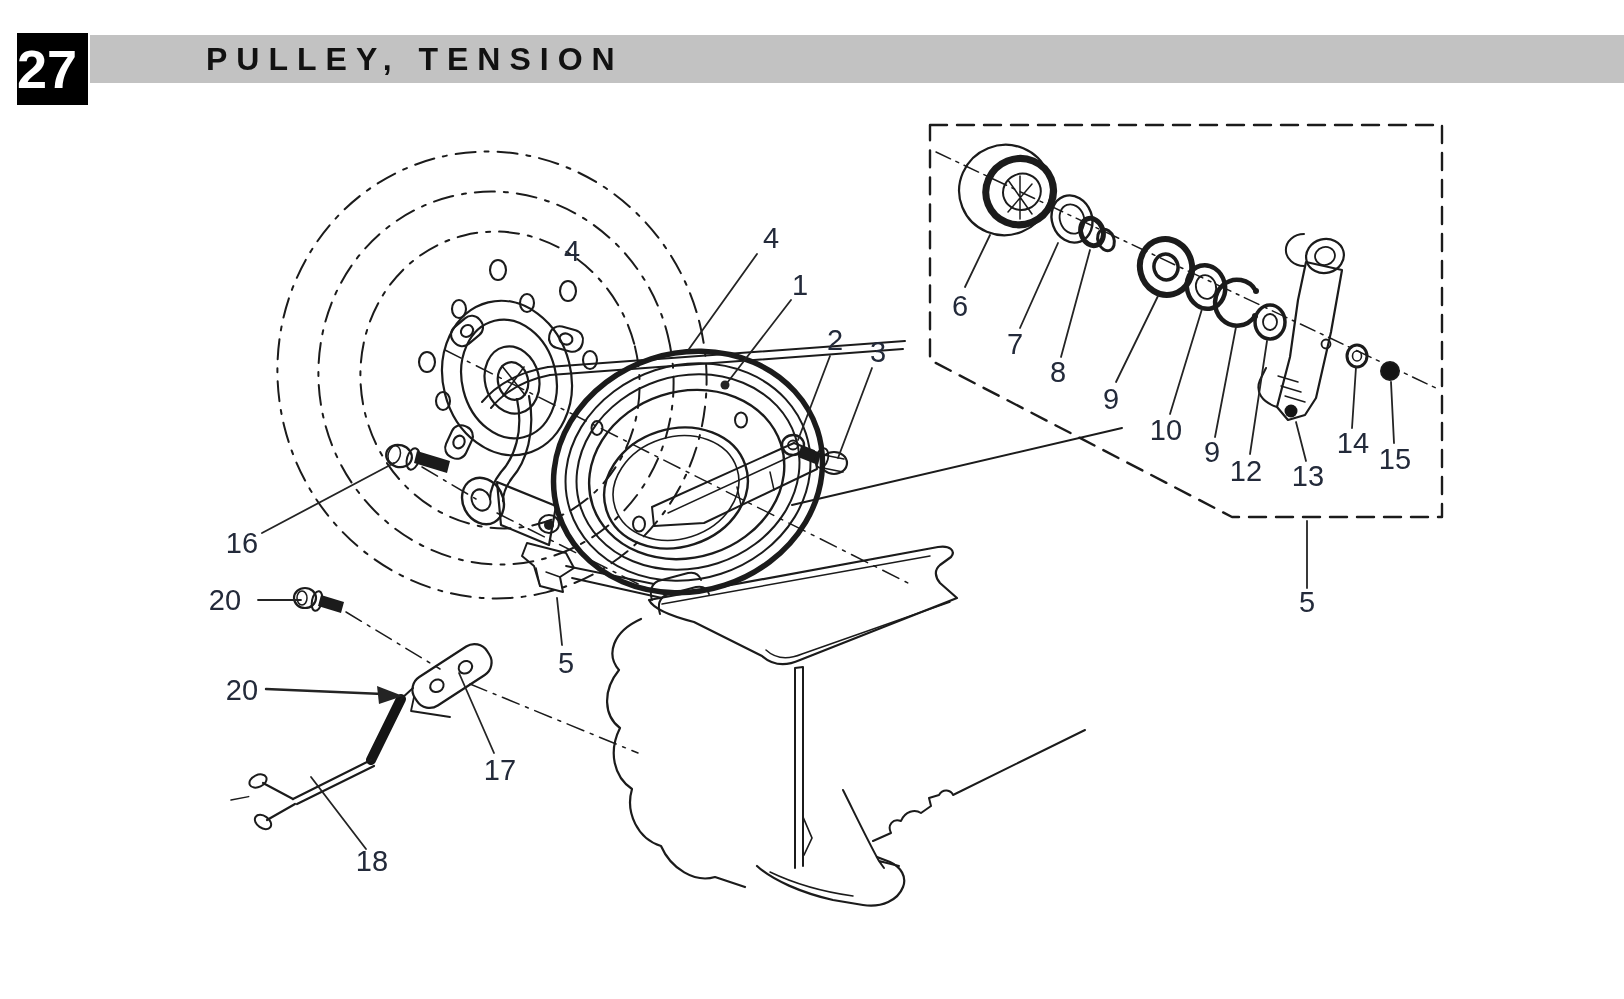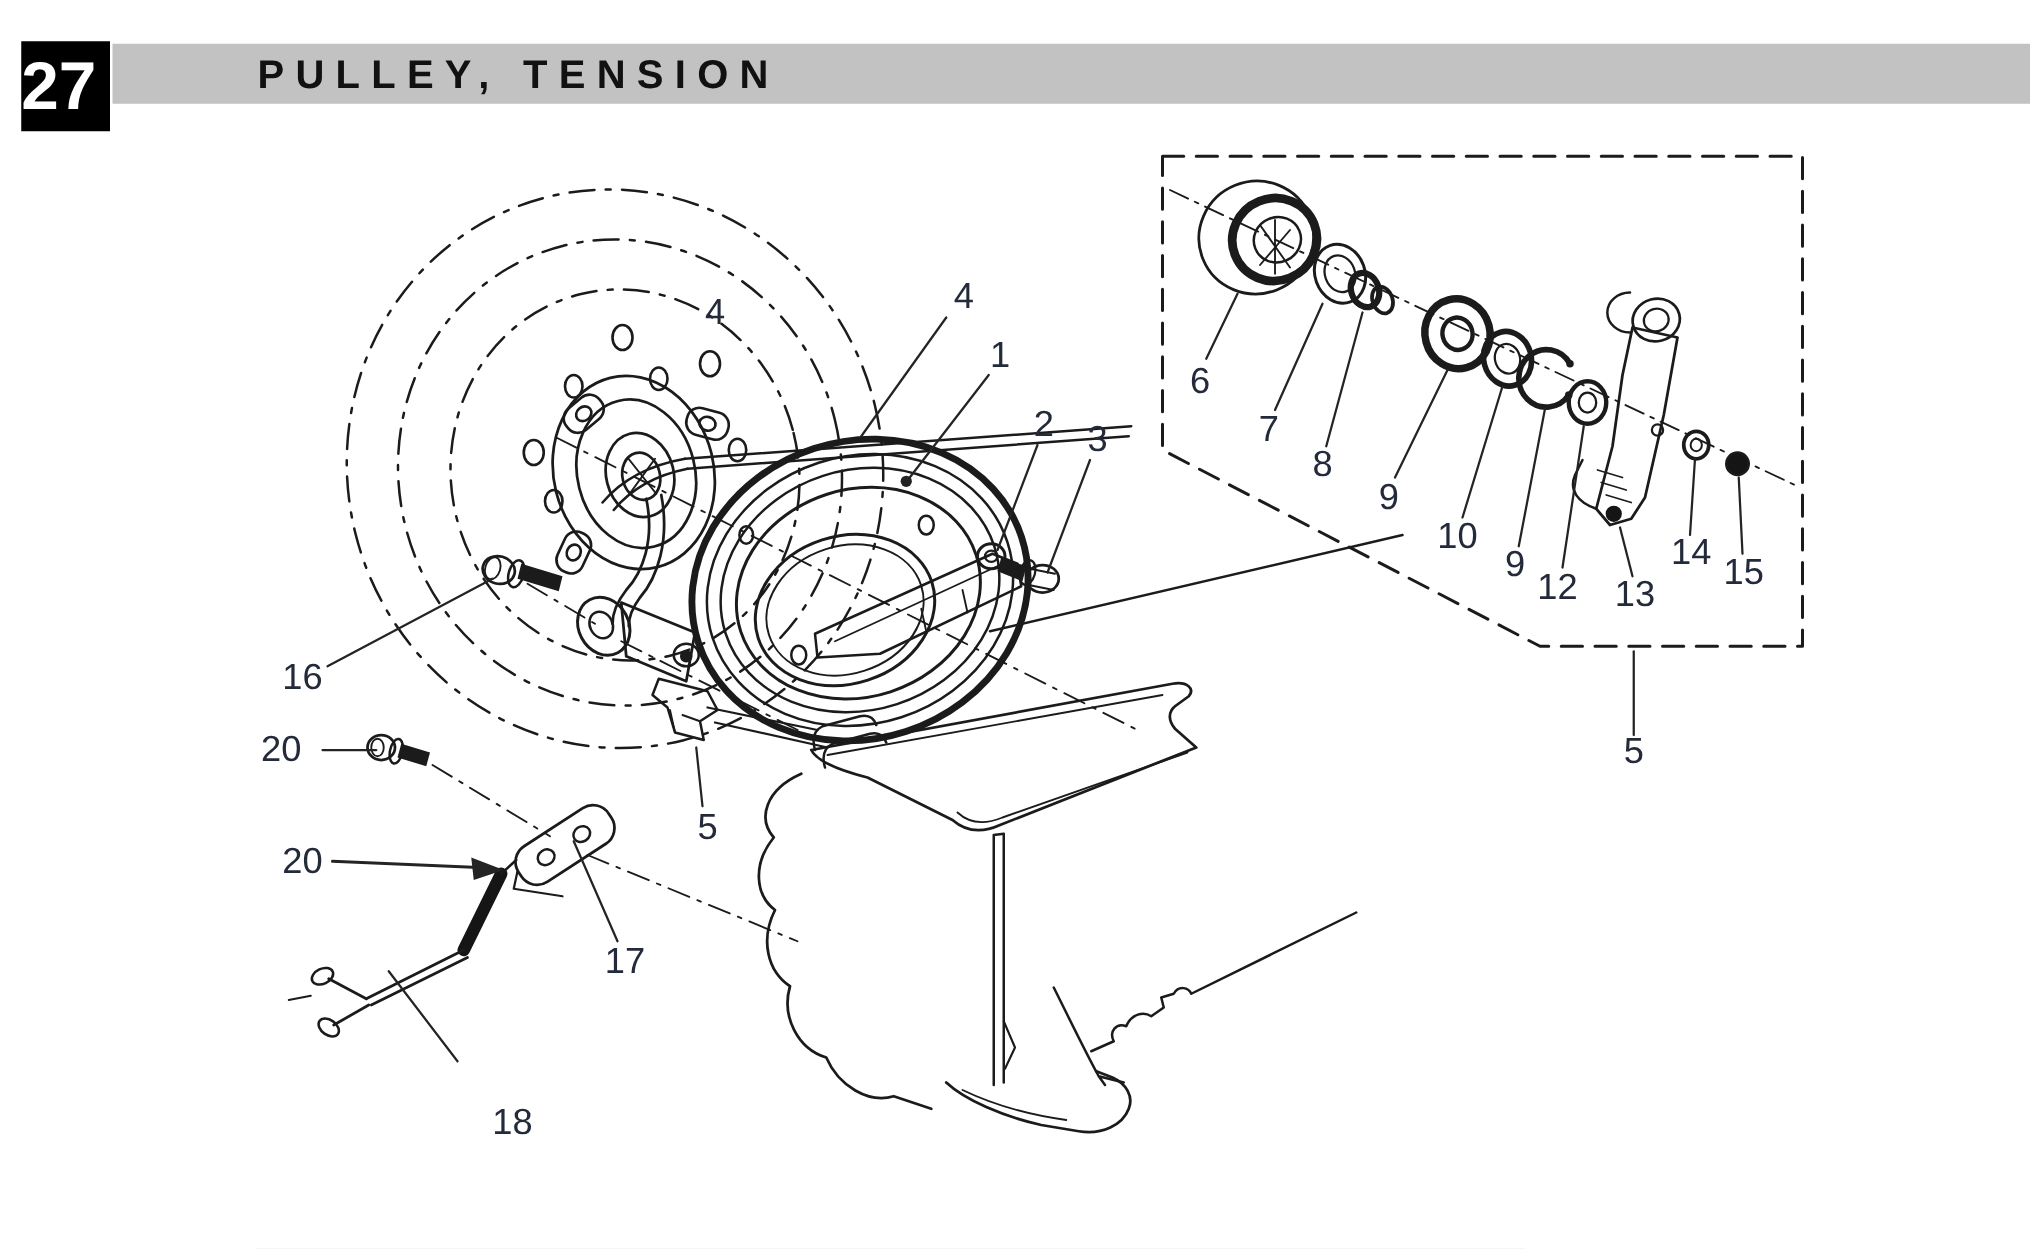--- a/index.html
+++ b/index.html
@@ -288,18 +288,18 @@
       <div class="callout" style="left: 1058px; top: 372px;">8</div>
       <div class="callout" style="left: 1111px; top: 399px;">9</div>
       <div class="callout" style="left: 1166px; top: 430px; text-align: right;">10</div>
       <div class="callout" style="left: 1212px; top: 452px;">9</div>
       <div class="callout" style="left: 1246px; top: 471px;">12</div>
       <div class="callout" style="left: 1308px; top: 476px; text-align: center;">13</div>
       <div class="callout" style="left: 1353px; top: 443px;">14</div>
       <div class="callout" style="left: 1395px; top: 459px;">15</div>
       <div class="callout" style="left: 242px; top: 543px;">16</div>
       <div class="callout" style="left: 500px; top: 770px;">17</div>
-      <div class="callout" style="left: 372px; top: 899px; margin-left: 38px;">18</div>
+      <div class="callout" style="left: 372px; top: 861px;">18</div>
       <div class="callout" style="left: 242px; top: 690px;">20</div>
       <div class="callout" style="left: 225px; top: 600px;">20</div>
     </div>
 
 </div>
 
 </body></html>

